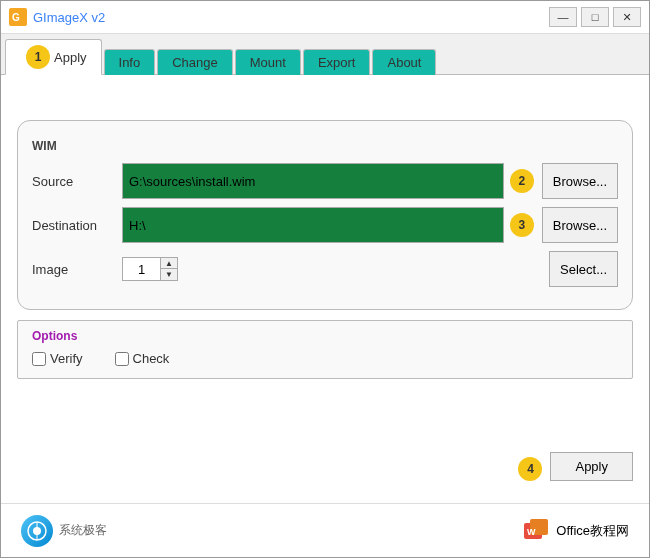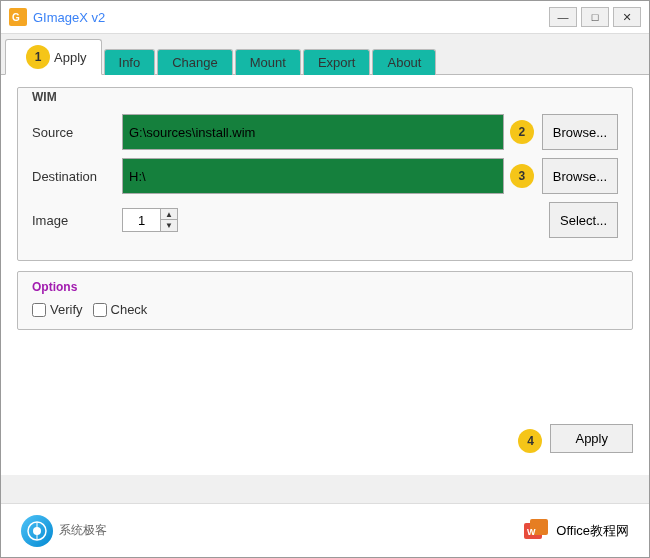--- a/index.html
+++ b/index.html
@@ -97,24 +97,25 @@
       flex: 1;
       background: #fff;
       padding: 12px 16px;
       display: flex;
       flex-direction: column;
     }
 
     
     .section {
       border: 1px solid #bbb;
-      border-radius: 2px;
-      padding: 2px 14px 14px;
+      border-radius: 13px;
+      padding: 18px 14px 14px;
       margin-bottom: 10px;
       background: #f9f9f9;
+      margin-top: 33px;
     }
     .section-title {
       font-size: 12px;
       color: #444;
       margin-bottom: 10px;
       font-weight: bold;
     }
 
     .form-row {
       display: flex;
@@ -193,21 +194,21 @@
     }
     .options-title {
       font-size: 12px;
       color: #a21caf;
       margin-bottom: 8px;
       font-weight: bold;
     }
     .checkbox-row {
       display: flex;
       align-items: center;
-      gap: 10px;
+      gap: 32px;
     }
     .checkbox-label {
       display: flex;
       align-items: center;
       gap: 4px;
       cursor: pointer;
       font-size: 13px;
       color: #333;
     }
     .checkbox-label input[type="checkbox"] {
@@ -252,21 +253,20 @@
 
     
     .footer {
       height: 54px;
       background: #fff;
       border-top: 1px solid #ddd;
       display: flex;
       align-items: center;
       justify-content: space-between;
       padding: 0 20px;
-      margin-top: 28px;
     }
     .footer-left {
       display: flex;
       align-items: center;
       gap: 6px;
       color: #666;
       font-size: 12px;
     }
     .footer-logo-circle {
       width: 32px;

